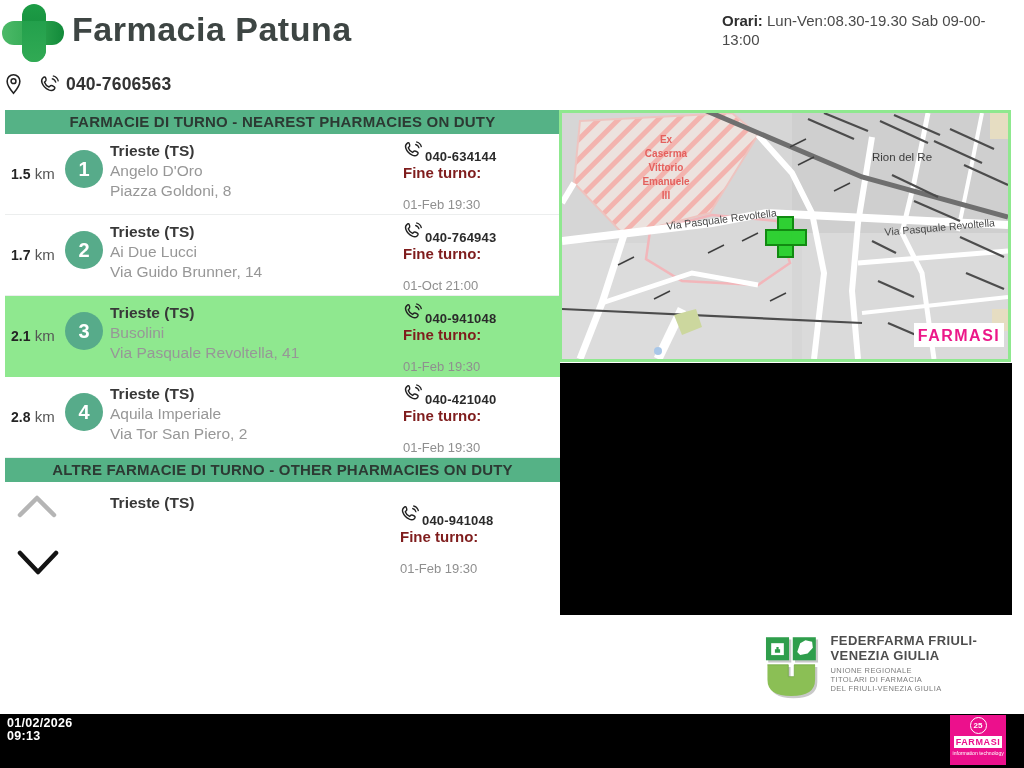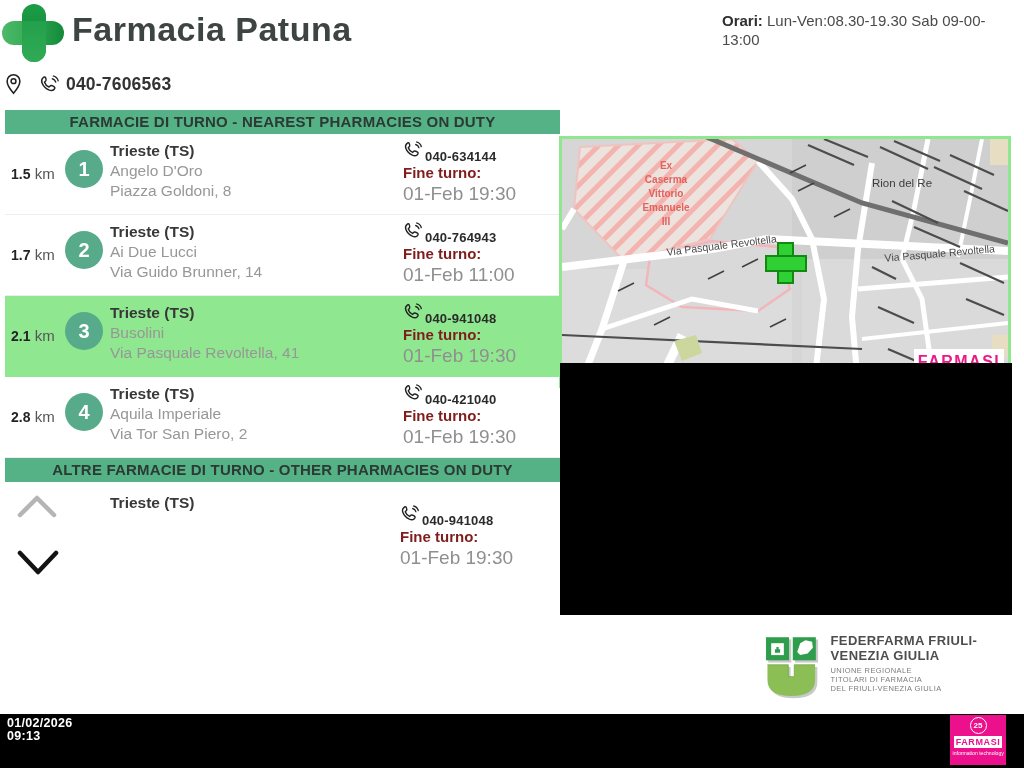--- a/index.html
+++ b/index.html
@@ -36,32 +36,32 @@
            background:#57ab8a; color:#fff; font-size:20px; font-weight:700;
            display:flex; align-items:center; justify-content:center; }
   .names { position:absolute; left:105px; top:7px; line-height:20px; font-size:15.5px; }
   .names .city { font-weight:700; color:#383838; }
   .names .sub { color:#979797; }
   .contact { position:absolute; left:398px; top:6px; width:155px; }
   .phone-line { display:flex; align-items:flex-start; }
   .phone-line svg { flex:0 0 auto; }
   .phone-num { font-size:13px; font-weight:700; color:#2b2b2b; margin:9px 0 0 2px; letter-spacing:.2px; }
   .ft-label { font-size:15px; font-weight:700; color:#7f1d1d; margin-top:0; }
-  .ft-val { font-size:19px; color:#8f8f8f; margin-top:2px; }
+  .ft-val { font-size:13px; color:#8f8f8f; margin-top:16px; }
 
   .other-row { position:relative; height:100px; background:#fff; }
   .chev { position:absolute; left:12px; cursor:pointer; }
   .chev.up { top:12px; }
   .chev.down { top:68px; }
   .other-row .city { position:absolute; left:105px; top:12px; font-size:15.5px; font-weight:700; color:#383838; }
   .other-row .contact { top:22px; left:395px; }
 
   
   .map { position:absolute; left:559px; top:110px; width:452px; height:252px;
-         border:3px solid #8fe88f; background:#d6d6d6;margin-top:26px; }
+         border:3px solid #8fe88f; background:#d6d6d6; }
   .map svg { display:block; }
 
   
   .media-black { position:absolute; left:560px; top:363px; width:452px; height:252px; background:#000; }
 
   
   .feder { position:absolute; left:763px; top:623px; width:258px; height:88px; display:flex; }
   .feder-text { margin:10px 0 0 8px; }
   .feder-title { font-size:13px; font-weight:700; color:#4d4d4d; letter-spacing:.4px; }
   .feder-sub { font-size:7.5px; color:#7c7c7c; letter-spacing:.4px; line-height:9px; margin-top:3px; }
@@ -142,21 +142,21 @@
       <div class="contact">
         <div class="phone-line">
           <svg width="20" height="20" viewBox="0 0 24 24">
               <path d="M7.2 3.6c.9 1.8 1.2 3.2.7 4L6.3 9.4c.9 2.7 2.4 4.3 5.2 5.4l1.7-1.4c.9-.5 2.3 0 4.2 1.2 1 .7.9 1.9-.2 3-1.4 1.4-3.6 1.7-6 .6C7.5 16.4 4.7 13.6 3.4 9.9c-.8-2.3-.2-4.5 1.5-5.9.9-.8 1.9-.9 2.3-.4z" fill="none" stroke="#222" stroke-width="1.7"></path>
               <path d="M14.6 5.2c2.1.4 4.3 2.6 4.7 4.7" fill="none" stroke="#222" stroke-width="1.5"></path>
               <path d="M15.8 2.2c3.1.6 5.7 3.2 6.3 6.3" fill="none" stroke="#222" stroke-width="1.5"></path>
             </svg>
           <span class="phone-num">040-764943</span>
         </div>
         <div class="ft-label">Fine turno:</div>
-        <div class="ft-val">01-Feb 11:00</div>
+        <div class="ft-val">01-Oct 21:00</div>
       </div>
     </div>
 
     <div class="row hl">
       <div class="dist"><b>2.1</b> <span>km</span></div>
       <div class="badge">3</div>
       <div class="names">
         <div class="city">Trieste (TS)</div>
         <div class="sub">Busolini</div>
         <div class="sub">Via Pasquale Revoltella, 41</div>

